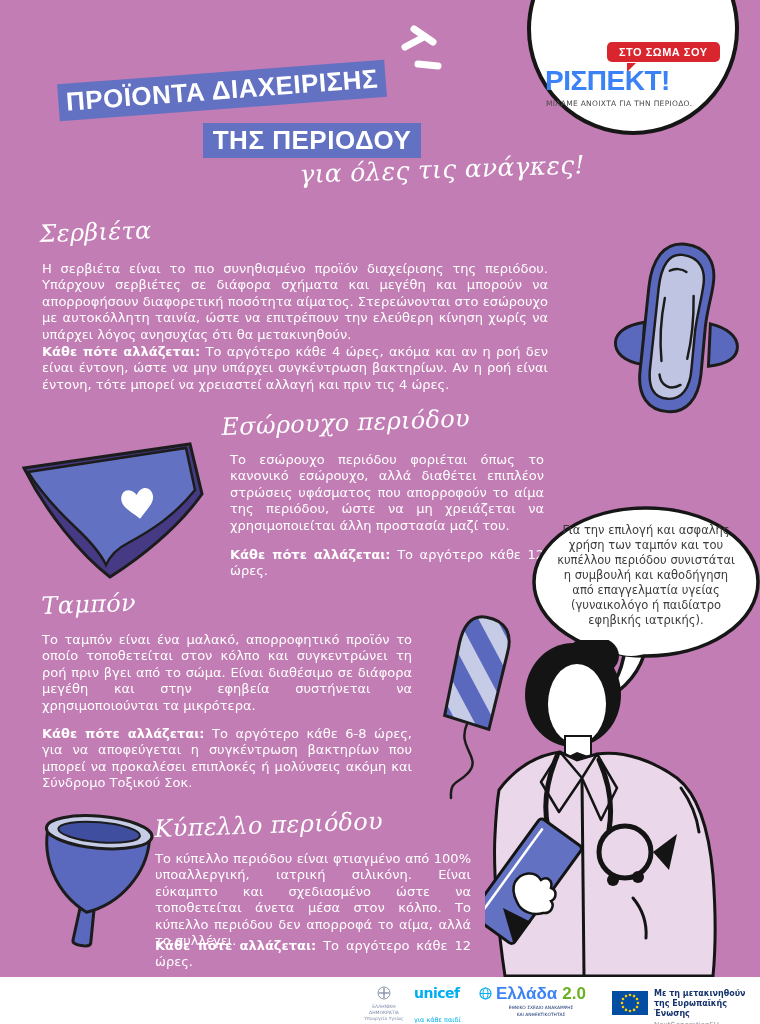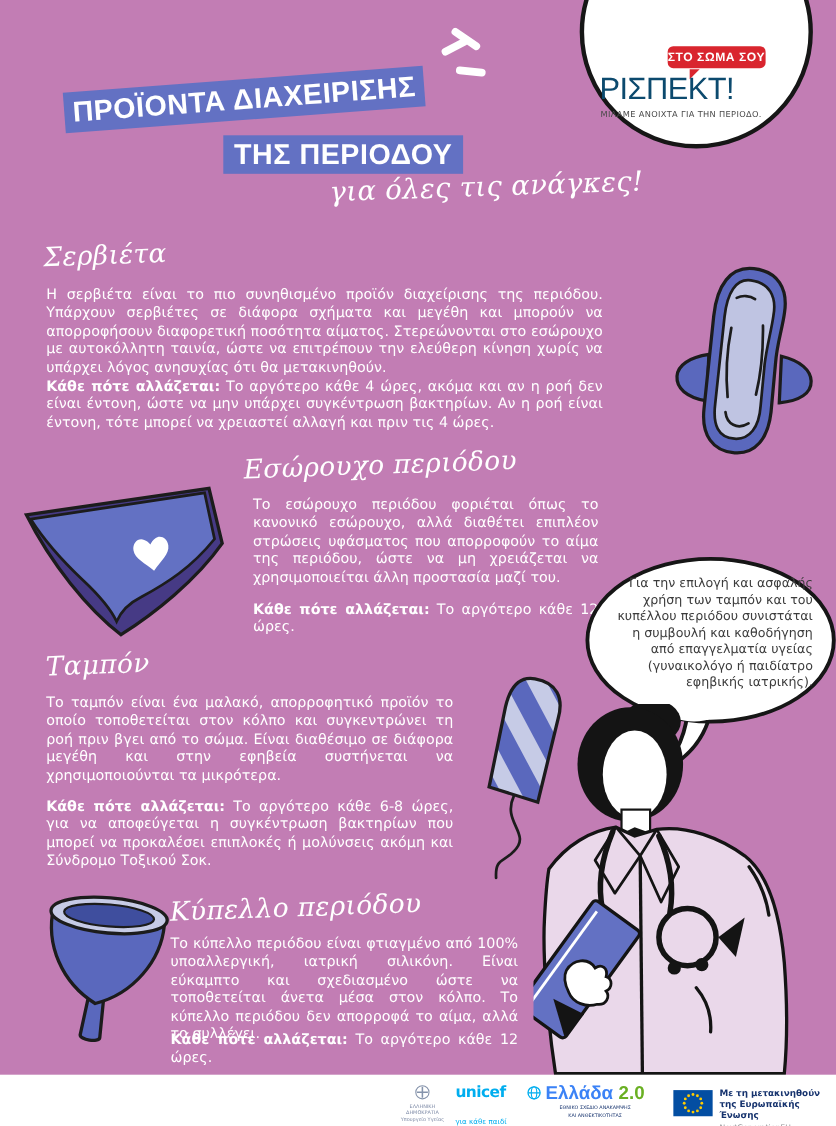--- a/index.html
+++ b/index.html
@@ -5,25 +5,25 @@
   *{margin:0;padding:0;box-sizing:border-box}
   html,body{width:760px;height:1024px}
   body{font-family:"DejaVu Sans",sans-serif;background:#fff}
   .poster{position:relative;width:760px;height:1024px;background:#c27db4;overflow:hidden}
   .abs{position:absolute}
   .body-text{color:#fff;font-size:13px;line-height:1.26;text-align:justify}
   .body-text strong{font-weight:bold}
   .script-h{font-family:"DejaVu Serif",serif;font-style:italic;color:#fff;font-size:24px;letter-spacing:.3px;transform:rotate(-2deg);transform-origin:left bottom}
   .banner{background:#6371c3;color:#fff;font-family:"Liberation Sans",sans-serif;font-weight:bold;display:flex;align-items:center;justify-content:center;letter-spacing:.5px}
   .logo-blob{position:absolute;left:527px;top:-77px;width:212px;height:212px;background:#fff;border:4px solid #161616;border-radius:50%}
-  .logo-tag{position:absolute;left:76px;top:115px;background:#d9252e;color:#fff;font-family:"Liberation Sans",sans-serif;font-weight:bold;font-size:11px;letter-spacing:.5px;padding:4px 0;border-radius:5px}
+  .logo-tag{position:absolute;left:76px;top:115px;background:#d9252e;color:#fff;font-family:"Liberation Sans",sans-serif;font-weight:bold;font-size:11px;letter-spacing:.5px;padding:4px 12px;border-radius:5px}
   .logo-tag-tail{position:absolute;left:96px;top:136px;width:0;height:0;border-left:9px solid #d9252e;border-bottom:9px solid transparent}
-  .logo-word{position:absolute;left:14px;top:138px;width:160px;color:#0c4a6e;font-family:"Liberation Sans",sans-serif;font-weight:normal;font-size:28px;letter-spacing:-.5px}
+  .logo-word{position:absolute;left:14px;top:138px;width:160px;color:#3b82f6;font-family:"Liberation Sans",sans-serif;font-weight:bold;font-size:28px;letter-spacing:-.5px}
   .logo-tagline{position:absolute;left:15px;top:172px;width:180px;color:#4a4a4a;font-size:7.5px;letter-spacing:.3px}
-  .bubble-text{font-size:11.5px;line-height:1.3;color:#3c3c3c;text-align:right}
+  .bubble-text{font-size:11.5px;line-height:1.3;color:#3c3c3c;text-align:center}
   .footer{position:absolute;left:0;top:977px;width:760px;height:47px;background:#ffffff}
   .f-kicker{font-size:5px;color:#555;text-align:center;letter-spacing:.4px}
   .f-title{font-size:9px;font-weight:bold;color:#1b2a4a;letter-spacing:.3px}
   .f-tags{display:flex;margin-top:2px}
   .f-tag{color:#fff;font-size:6.5px;font-weight:bold;padding:2.5px 5px;letter-spacing:.3px}
   .f-tag.red{background:#d5232e}
   .f-tag.mag{background:#b84a9b;margin-left:2px}
   .f-small{font-size:4.5px;color:#7d8aa6;text-align:center;line-height:1.3}
   .unicef-word{font-size:14px;font-weight:bold;color:#00aeef;letter-spacing:-.5px}
   .unicef-tag{font-size:6.5px;color:#00aeef;margin-top:15px}

